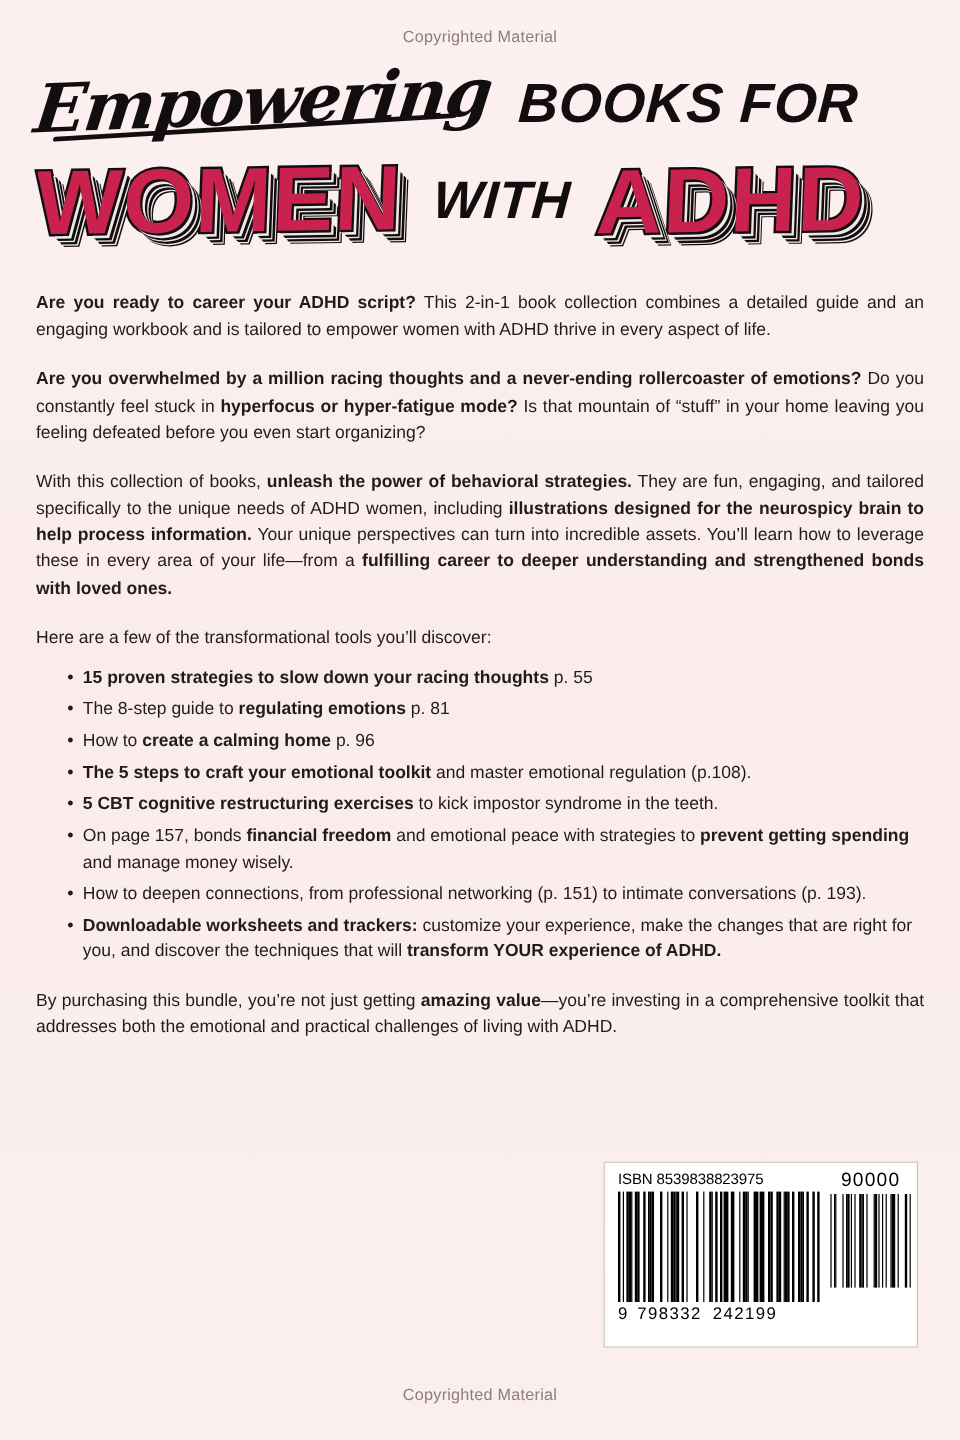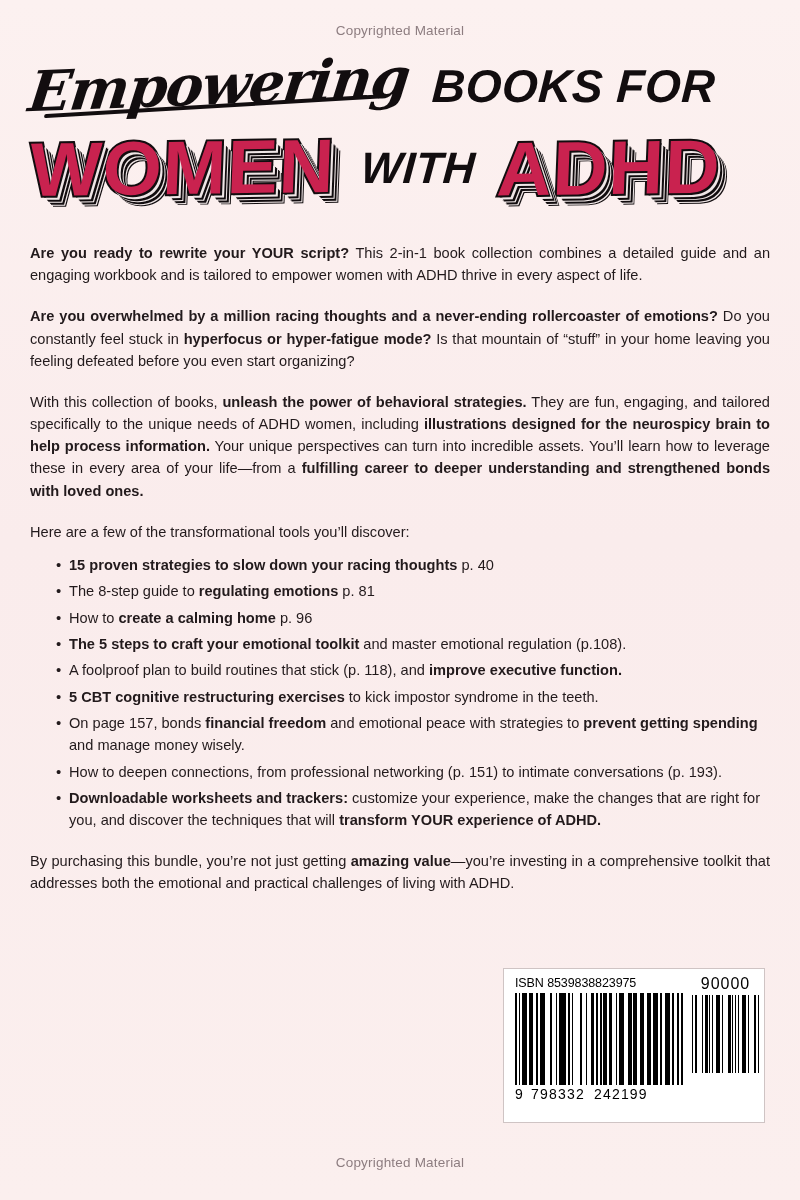--- a/index.html
+++ b/index.html
@@ -257,48 +257,45 @@
     <div class="title-line2">
       <span class="big-word">WOMEN</span>
       <span class="mid-word">WITH</span>
       <span class="big-word adhd">ADHD</span>
     </div>
   </div>
 
   <div class="body-copy">
 
     <p class="para">
-      <b>Are you ready to rewrite your YOUR script?</b><span> This 2-in-1 book collection combines a detailed guide and an engaging workbook and is tailored to empower women with ADHD thrive in every aspect of life.</span>
+      <b>Are you ready to career your ADHD script?</b><span> This 2-in-1 book collection combines a detailed guide and an engaging workbook and is tailored to empower women with ADHD thrive in every aspect of life.</span>
     </p>
 
     <p class="para">
       <b>Are you overwhelmed by a million racing thoughts and a never-ending rollercoaster of emotions?</b><span> Do you constantly feel stuck in </span><b>hyperfocus or hyper-fatigue mode?</b><span> Is that mountain of “stuff” in your home leaving you feeling defeated before you even start organizing?</span>
     </p>
 
     <p class="para">
       <span>With this collection of books, </span><b>unleash the power of behavioral strategies.</b><span> They are fun, engaging, and tailored specifically to the unique needs of ADHD women, including </span><b>illustrations designed for the neurospicy brain to help process information.</b><span> Your unique perspectives can turn into incredible assets. You’ll learn how to leverage these in every area of your life—from a </span><b>fulfilling career to deeper understanding and strengthened bonds with loved ones.</b>
     </p>
 
     <p class="intro-line">Here are a few of the transformational tools you’ll discover:</p>
 
     <ul class="tools">
       <li>
-        <b>15 proven strategies to slow down your racing thoughts</b><span> p. 40</span>
+        <b>15 proven strategies to slow down your racing thoughts</b><span> p. 55</span>
       </li>
       <li>
         <span>The 8-step guide to </span><b>regulating emotions</b><span> p. 81</span>
       </li>
       <li>
         <span>How to </span><b>create a calming home</b><span> p. 96</span>
       </li>
       <li>
         <b>The 5 steps to craft your emotional toolkit</b><span> and master emotional regulation (p.108).</span>
-      </li>
-      <li>
-        <span>A foolproof plan to build routines that stick (p. 118), and </span><b>improve executive function.</b>
       </li>
       <li>
         <b>5 CBT cognitive restructuring exercises</b><span> to kick impostor syndrome in the teeth.</span>
       </li>
       <li>
         <span>On page 157, bonds </span><b>financial freedom</b><span> and emotional peace with strategies to </span><b>prevent getting spending</b><span> and manage money wisely.</span>
       </li>
       <li>
         <span>How to deepen connections, from professional networking (p. 151) to intimate conversations (p. 193).</span>
       </li>

